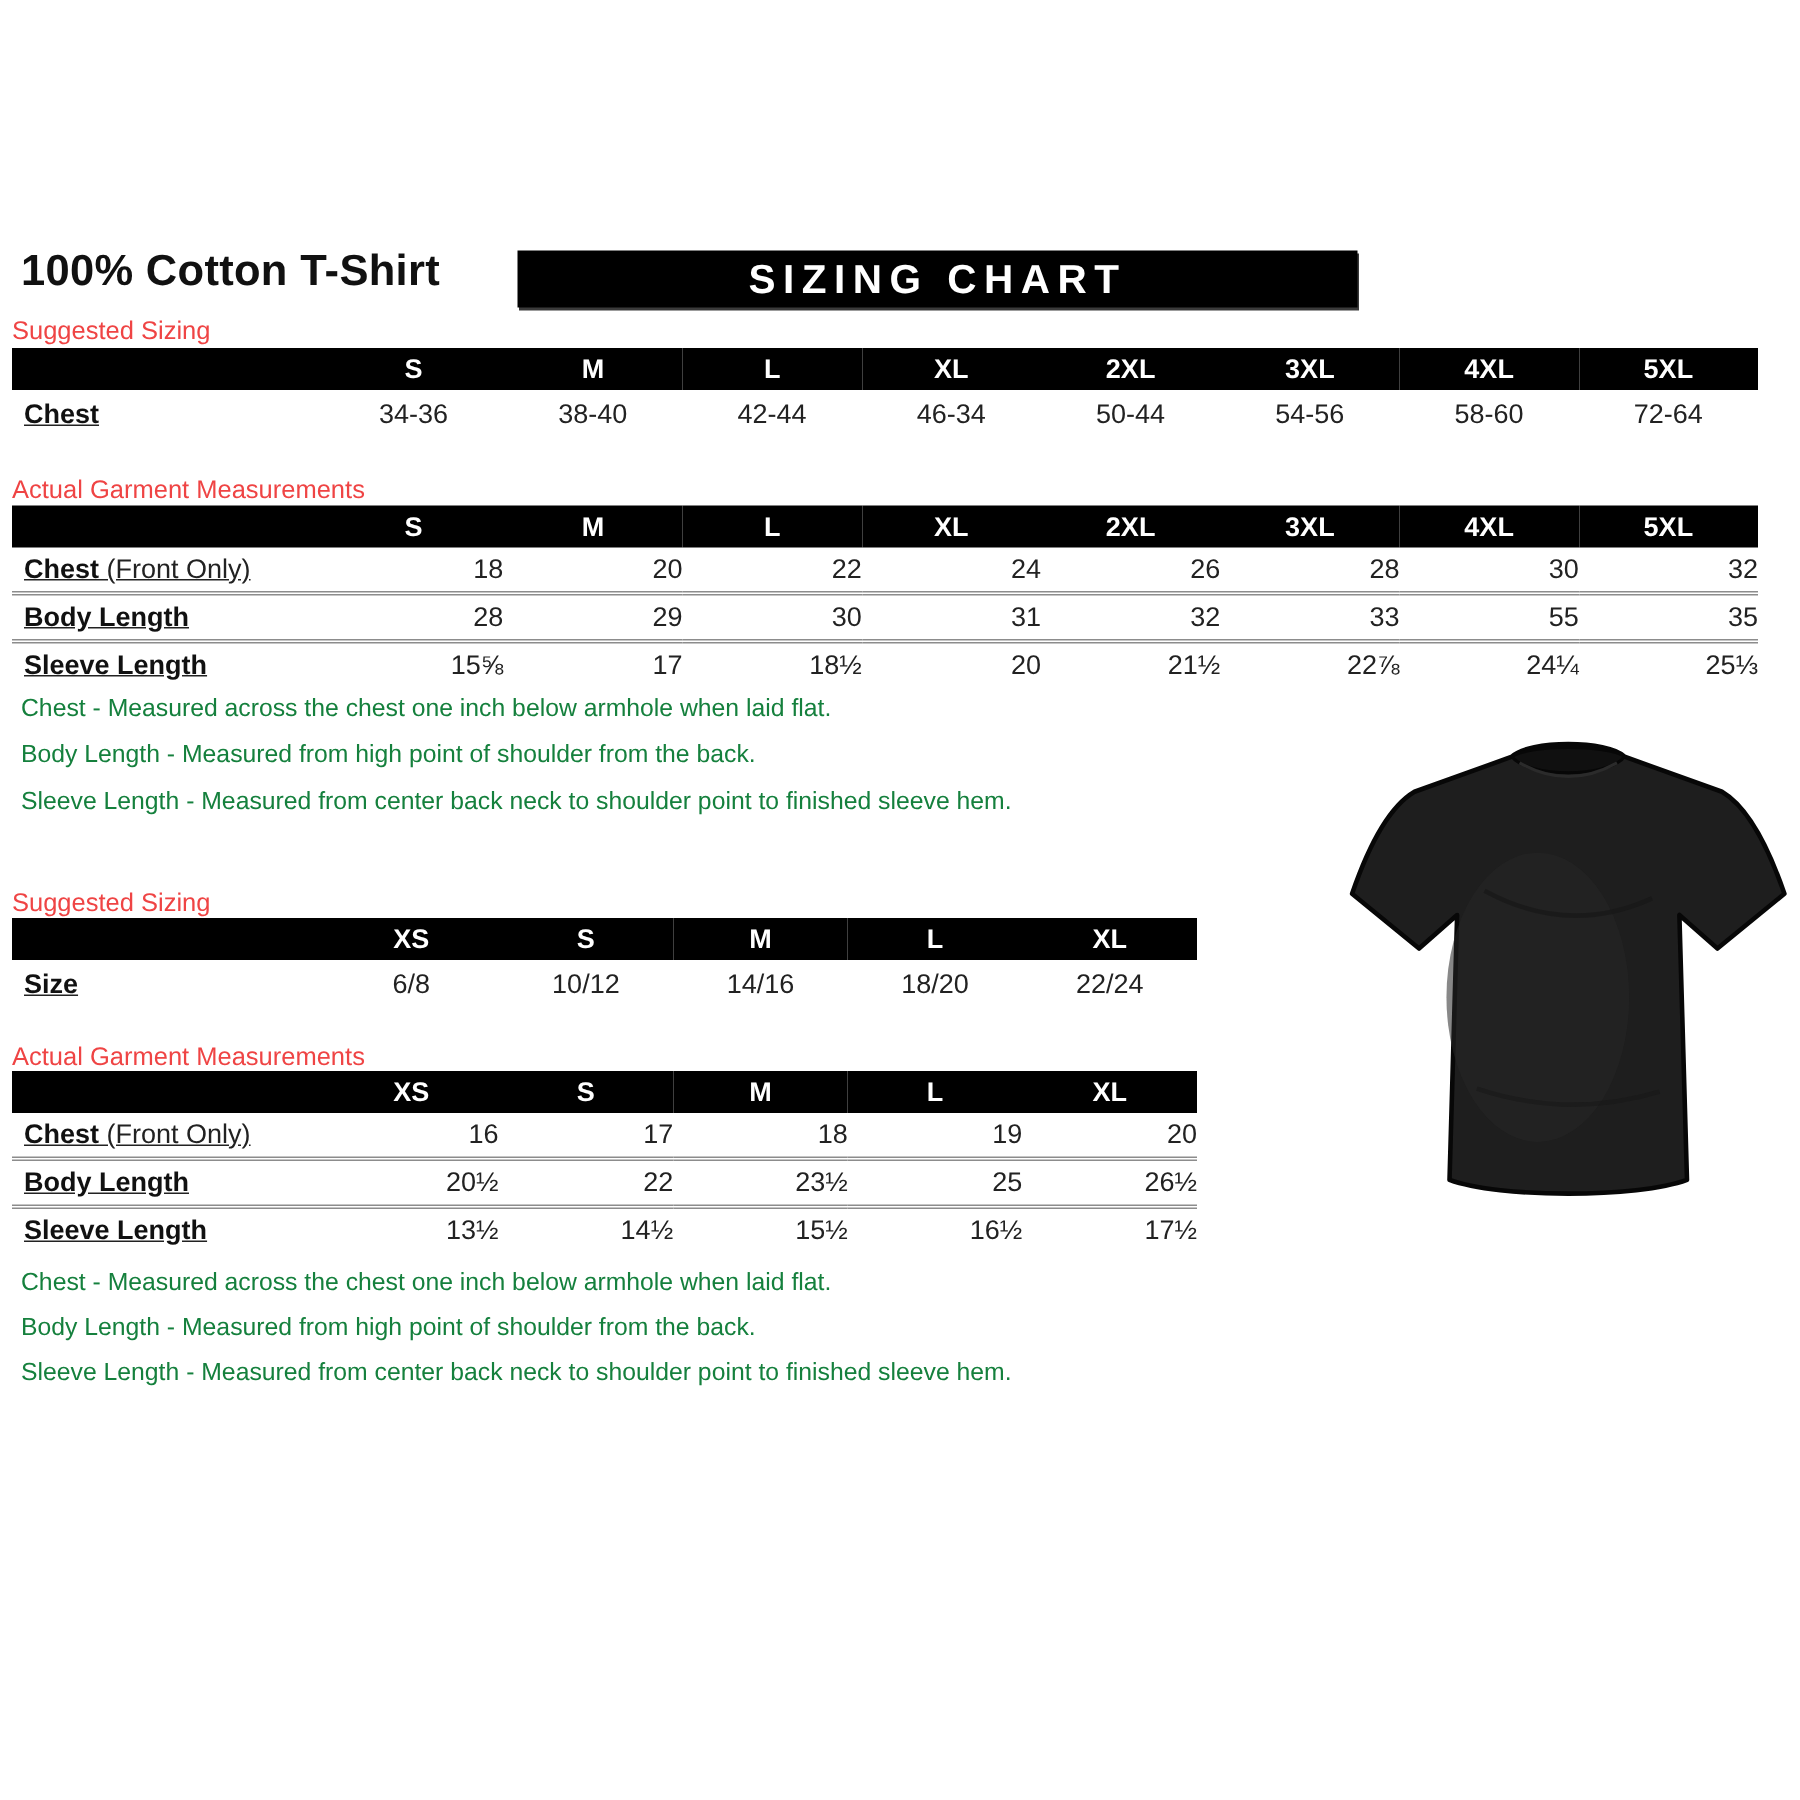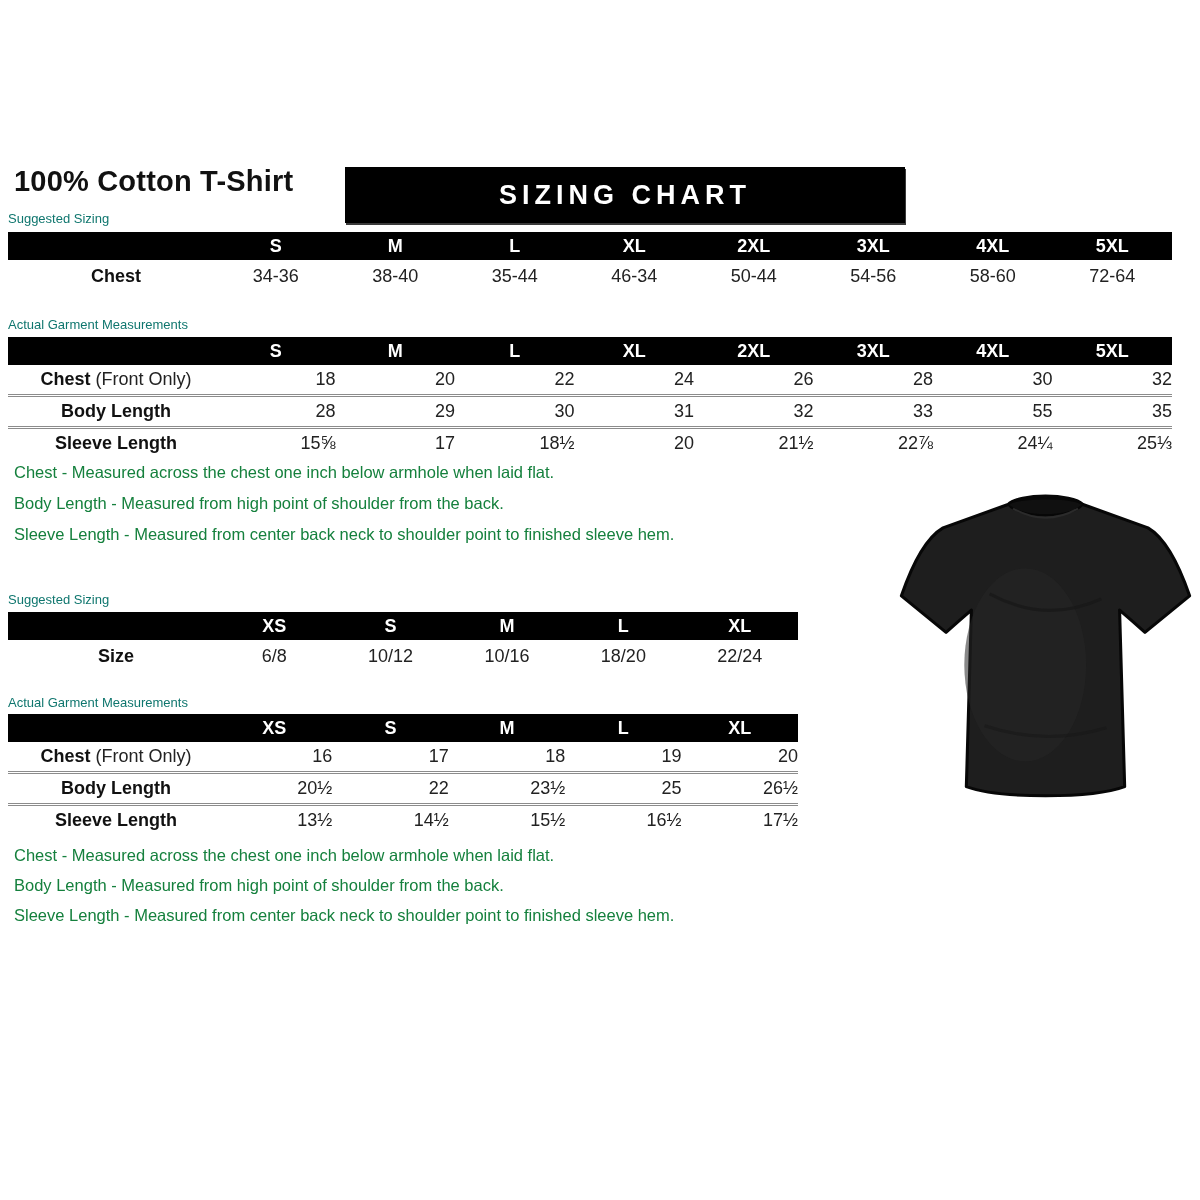--- a/index.html
+++ b/index.html
@@ -16,55 +16,55 @@
     font-size:29px;font-weight:bold;color:#111;
     letter-spacing:0.2px;white-space:nowrap;
   }
   .banner{
     background:#000;color:#fff;
     display:flex;align-items:center;justify-content:center;
     font-size:27px;font-weight:bold;letter-spacing:5px;
     box-shadow:1px 2px 0 #3a3a3a;
   }
   .section-label{
-    font-size:13px;color:#0f766e;white-space:nowrap;
+    font-size:17px;color:#ef4444;white-space:nowrap;
   }
   table.size-table{
     border-collapse:collapse;table-layout:fixed;
   }
   table.size-table th{
     background:#000;color:#fff;font-weight:bold;
     font-size:18px;text-align:center;padding:0;
     height:28px;
   }
   table.size-table td{
     font-size:18px;color:#222;text-align:center;padding:0;
   }
   table.size-table .label-col{
-    width:200px;text-align:center;padding-left:8px;
+    width:200px;text-align:left;padding-left:8px;text-decoration:underline;
   }
   table.size-table td b{color:#111;}
   table.tall-row td{height:33px;}
   table.lined td{height:29px;text-align:right;}
   table.lined tbody tr:not(:last-child) td{
     border-bottom:3px double #8c8c8c;
   }
   .notes .note-line{
     font-size:16.5px;color:#15803d;line-height:31px;white-space:nowrap;
   }
   .notes2 .note-line{line-height:30px;}
 </style>
 </head>
 <body>
 
 <div class="page">
 
   <div class="abs h1" style="left:14px;top:165px;">100% Cotton T-Shirt</div>
 
-  <div class="abs banner" style="left:345px;top:167px;width:560px;height:56px;">SIZING CHART</div>
+  <div class="abs banner" style="left:345px;top:167px;width:560px;height:38px;">SIZING CHART</div>
 
   <div class="abs section-label" style="left:8px;top:211px;">Suggested Sizing</div>
 
   <table class="abs size-table tall-row" style="left:8px;top:232px;width:1164px;">
       <thead>
         <tr>
           <th class="label-col"></th>
           <th>S</th>
           <th>M</th>
           <th>L</th>
@@ -73,21 +73,21 @@
           <th>3XL</th>
           <th>4XL</th>
           <th>5XL</th>
         </tr>
       </thead>
       <tbody>
         <tr>
           <td class="label-col"><b>Chest</b></td>
           <td>34-36</td>
           <td>38-40</td>
-          <td>35-44</td>
+          <td>42-44</td>
           <td>46-34</td>
           <td>50-44</td>
           <td>54-56</td>
           <td>58-60</td>
           <td>72-64</td>
         </tr>
       </tbody>
     </table>
 
   <div class="abs section-label" style="left:8px;top:317px;">Actual Garment Measurements</div>
@@ -161,21 +161,21 @@
           <th>M</th>
           <th>L</th>
           <th>XL</th>
         </tr>
       </thead>
       <tbody>
         <tr>
           <td class="label-col"><b>Size</b></td>
           <td>6/8</td>
           <td>10/12</td>
-          <td>10/16</td>
+          <td>14/16</td>
           <td>18/20</td>
           <td>22/24</td>
         </tr>
       </tbody>
     </table>
 
   <div class="abs section-label" style="left:8px;top:695px;">Actual Garment Measurements</div>
 
   <table class="abs size-table lined" style="left:8px;top:714px;width:790px;">
       <thead>

